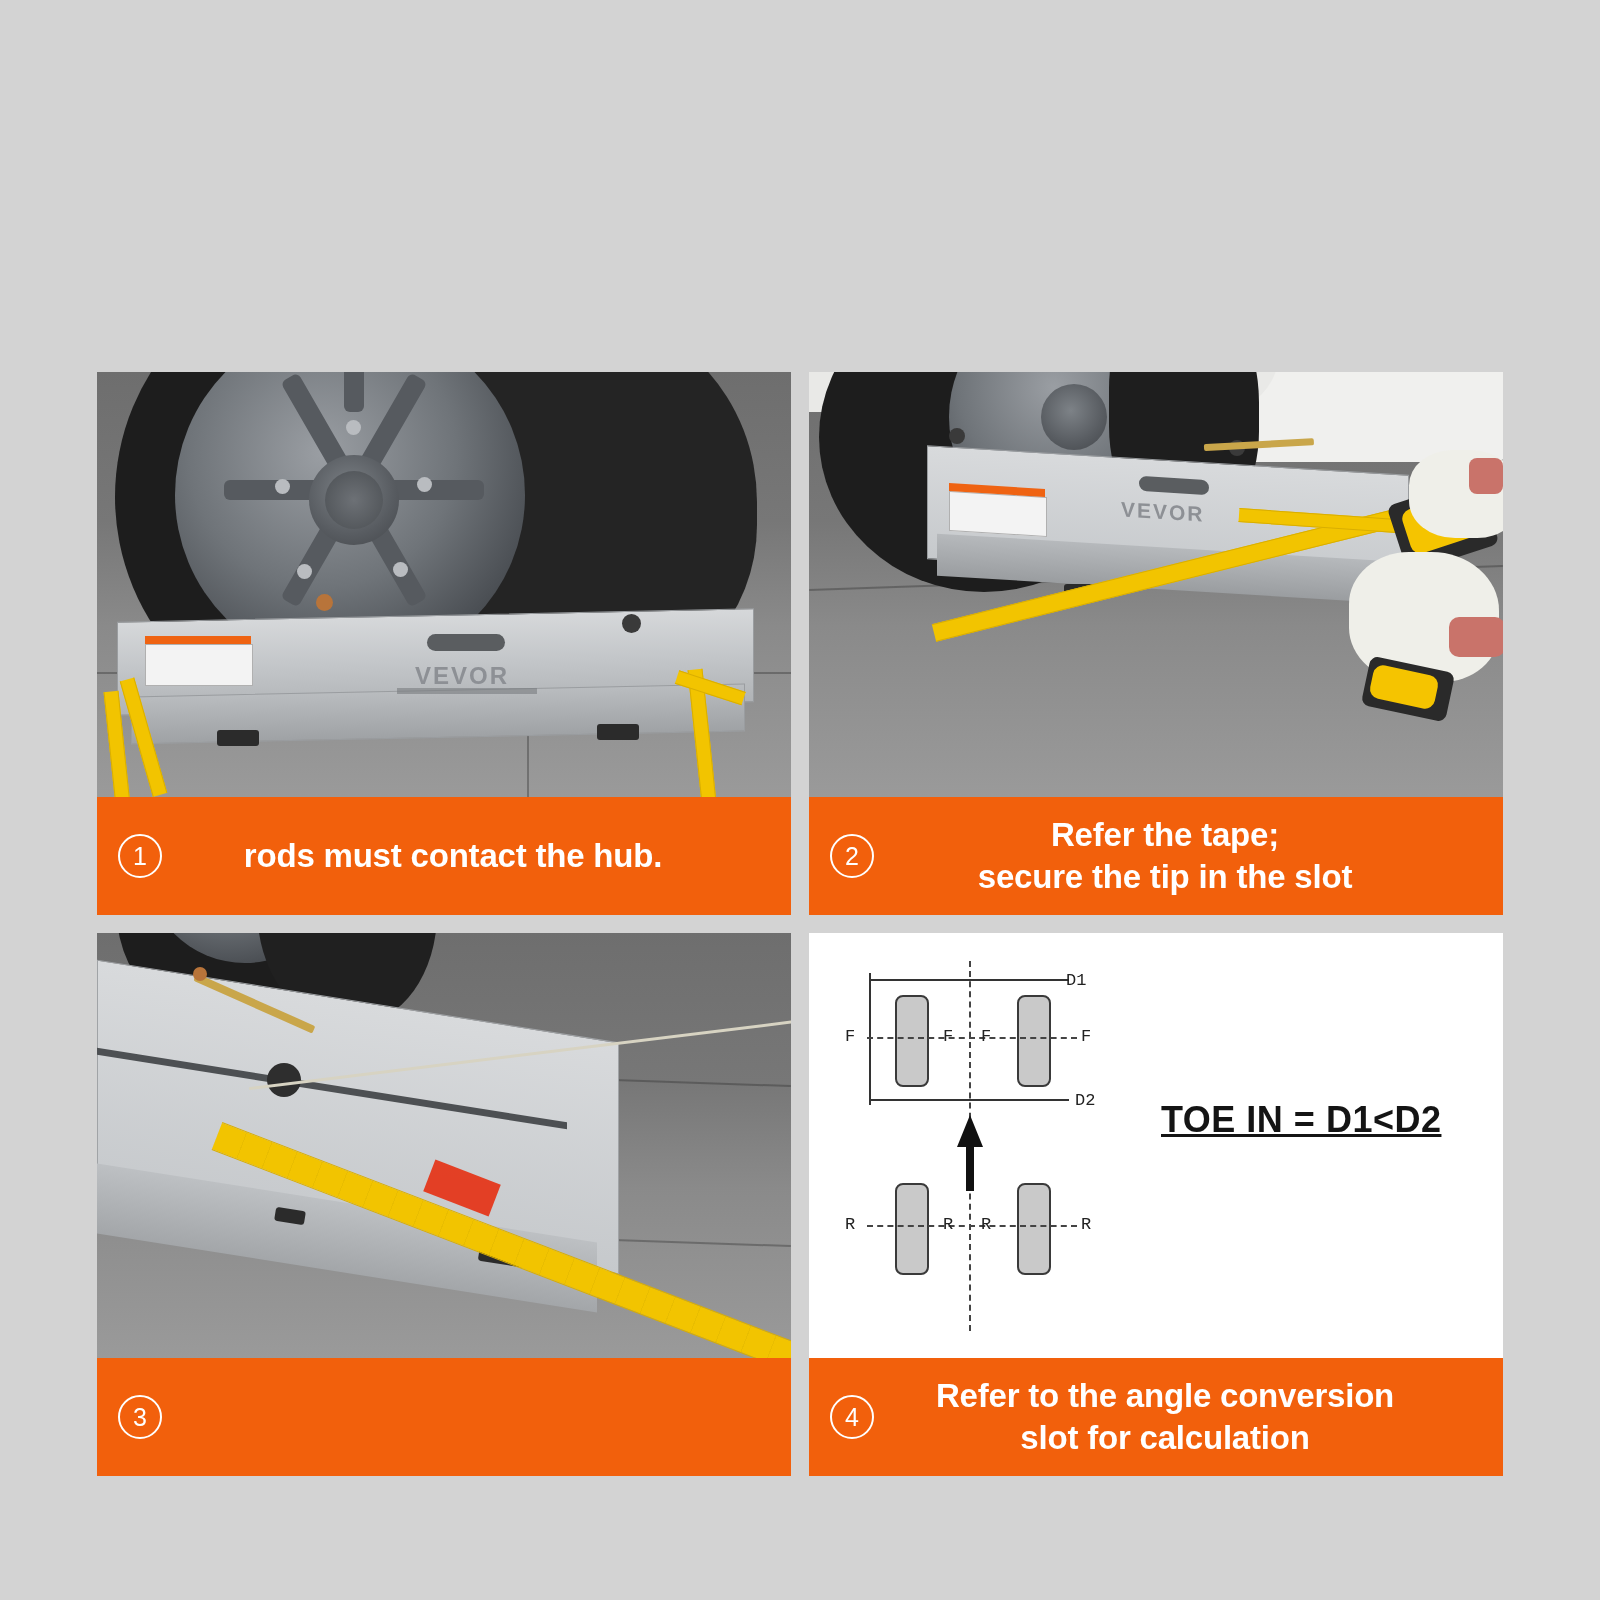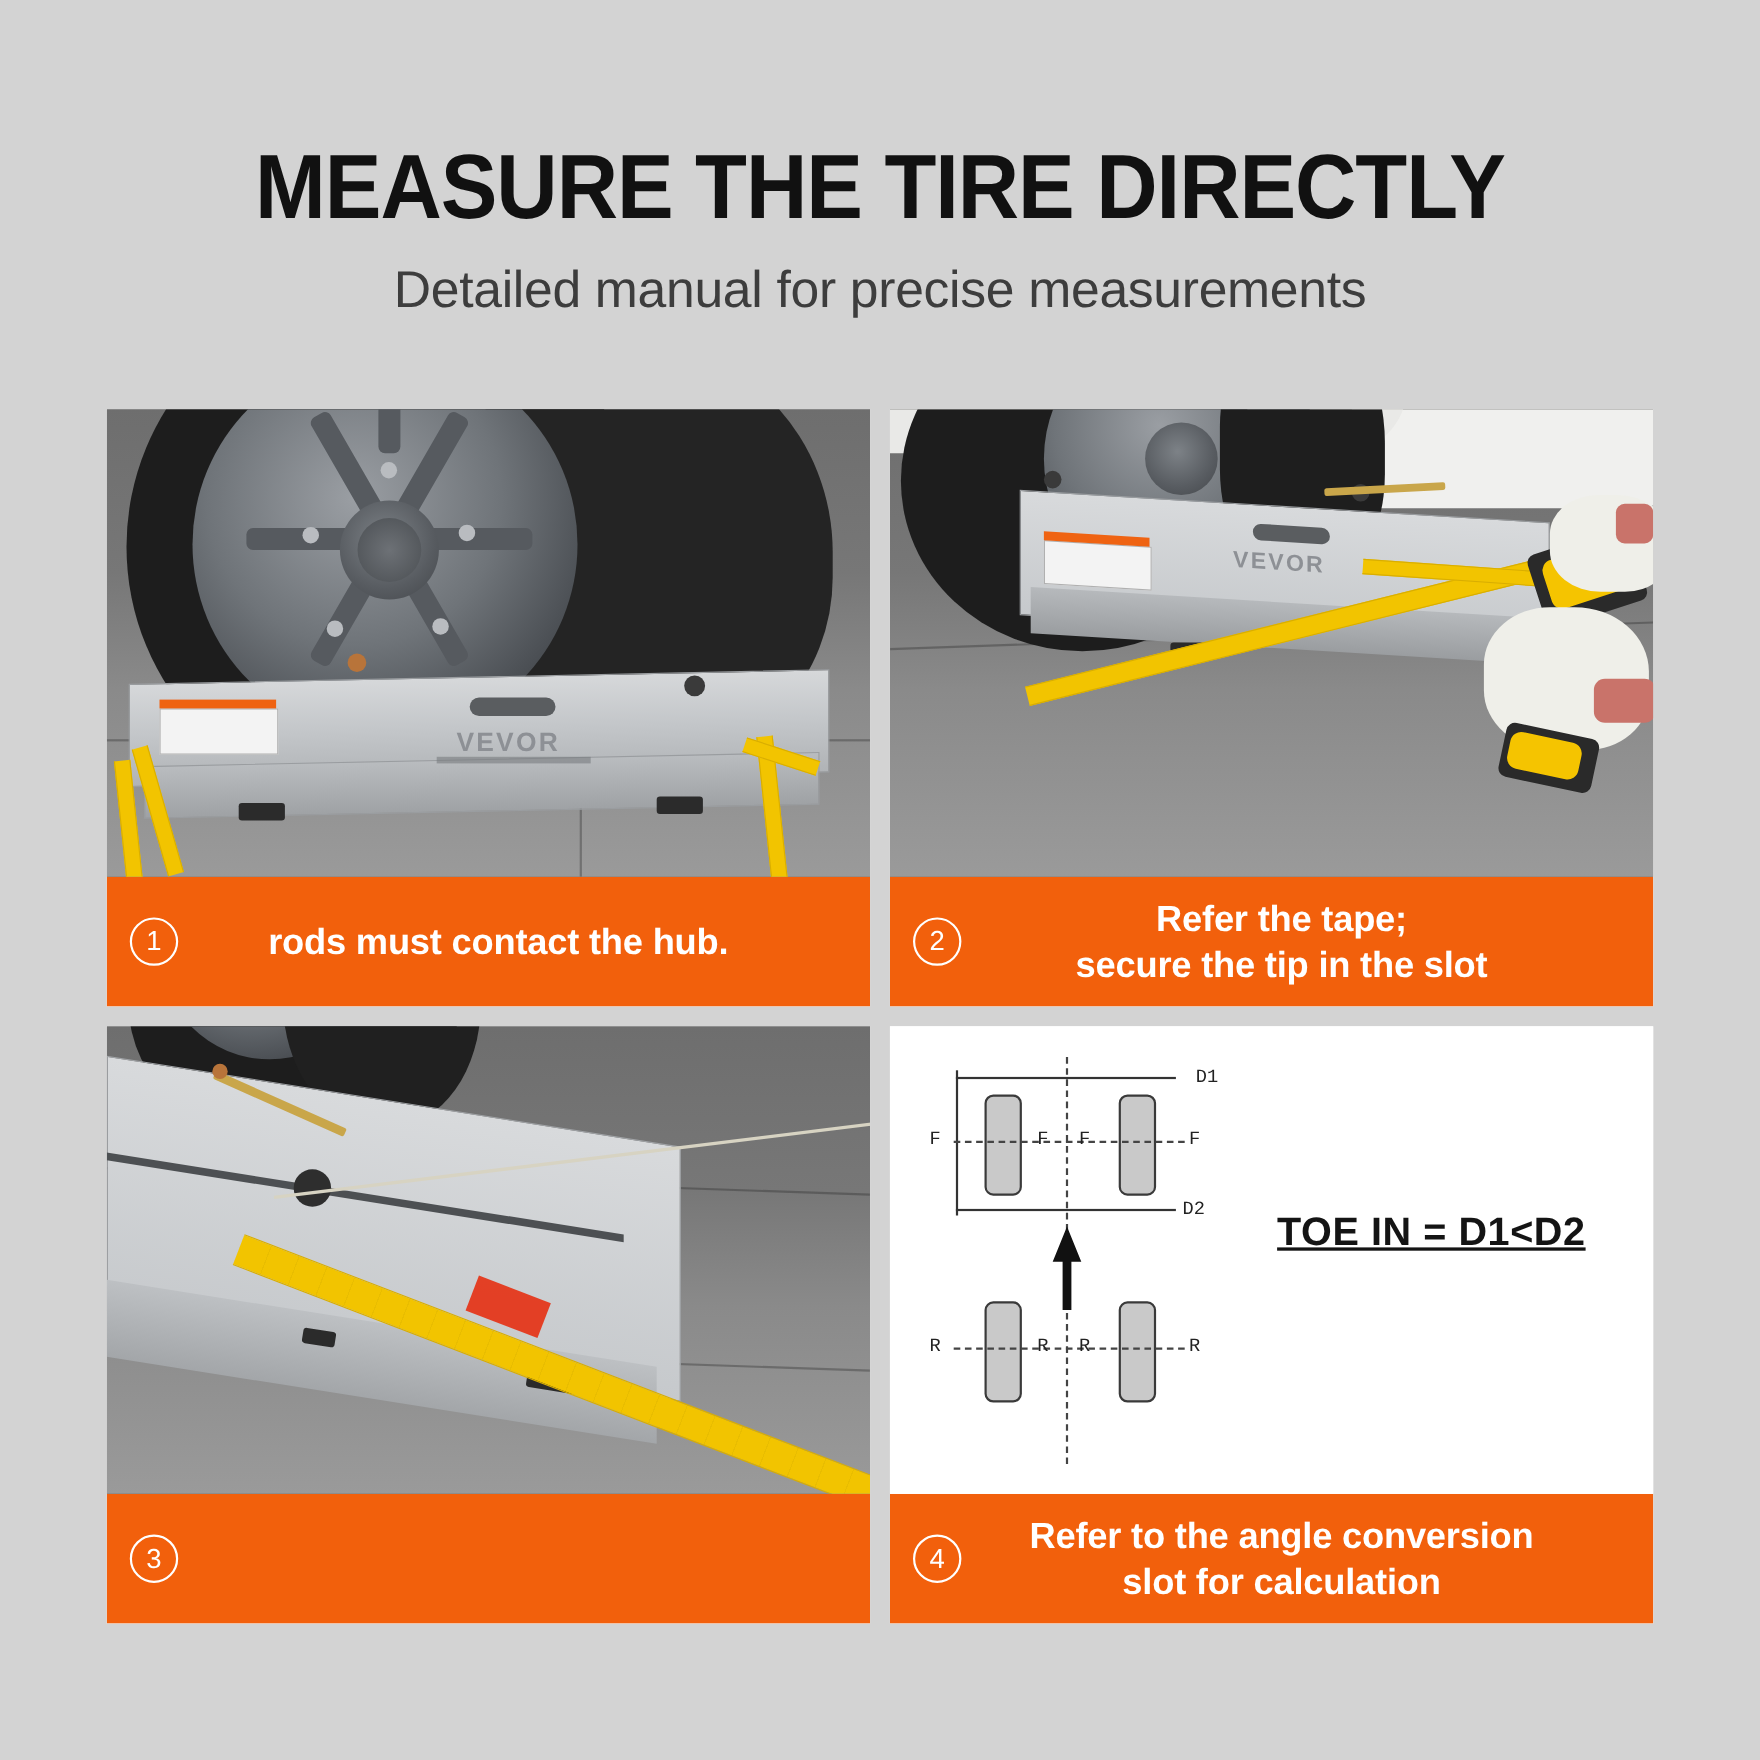--- a/index.html
+++ b/index.html
@@ -250,24 +250,20 @@
     font-size: 36px;
     color: #141414;
     letter-spacing: 0.5px;
   }
 </style>
 </head>
 <body>
 
 <div class="page">
 
-  <div class="header">
-    <h1 class="title">MEASURE THE TIRE DIRECTLY</h1>
-    <p class="subtitle">Detailed manual for precise measurements</p>
-  </div>
 
   <div class="grid">
 
     <div class="card">
       <div class="photo">
         <div class="floor"></div>
         <div class="floor-line" style="left:0;top:300px;width:694px;height:2px;"></div>
         <div class="floor-line" style="left:430px;top:300px;width:2px;height:125px;"></div>
 
         <div class="tire" style="left:18px;top:-110px;width:470px;height:470px;"></div>
@@ -401,21 +397,21 @@
 
           <div class="dwheel" style="left:86px;top:62px;width:30px;height:88px;"></div>
           <div class="dwheel" style="left:208px;top:62px;width:30px;height:88px;"></div>
 
           <div class="dwheel" style="left:86px;top:250px;width:30px;height:88px;"></div>
           <div class="dwheel" style="left:208px;top:250px;width:30px;height:88px;"></div>
 
           <div class="dline" style="left:60px;top:46px;width:200px;height:1.5px;"></div>
           <div class="dline" style="left:60px;top:166px;width:200px;height:1.5px;"></div>
           <div class="dline" style="left:60px;top:40px;width:1.5px;height:132px;"></div>
-          <div class="dlabel" style="left:278px;top:38px;text-align:right;">D1</div>
+          <div class="dlabel" style="left:257px;top:38px;text-align:right;">D1</div>
           <div class="dlabel" style="left:266px;top:158px;">D2</div>
 
           <div class="ddash" style="left:58px;top:104px;width:210px;"></div>
           <div class="dlabel" style="left:36px;top:94px;">F</div>
           <div class="dlabel" style="left:134px;top:94px;">F</div>
           <div class="dlabel" style="left:172px;top:94px;">F</div>
           <div class="dlabel" style="left:272px;top:94px;">F</div>
 
           <div class="ddash" style="left:58px;top:292px;width:210px;"></div>
           <div class="dlabel" style="left:36px;top:282px;">R</div>

